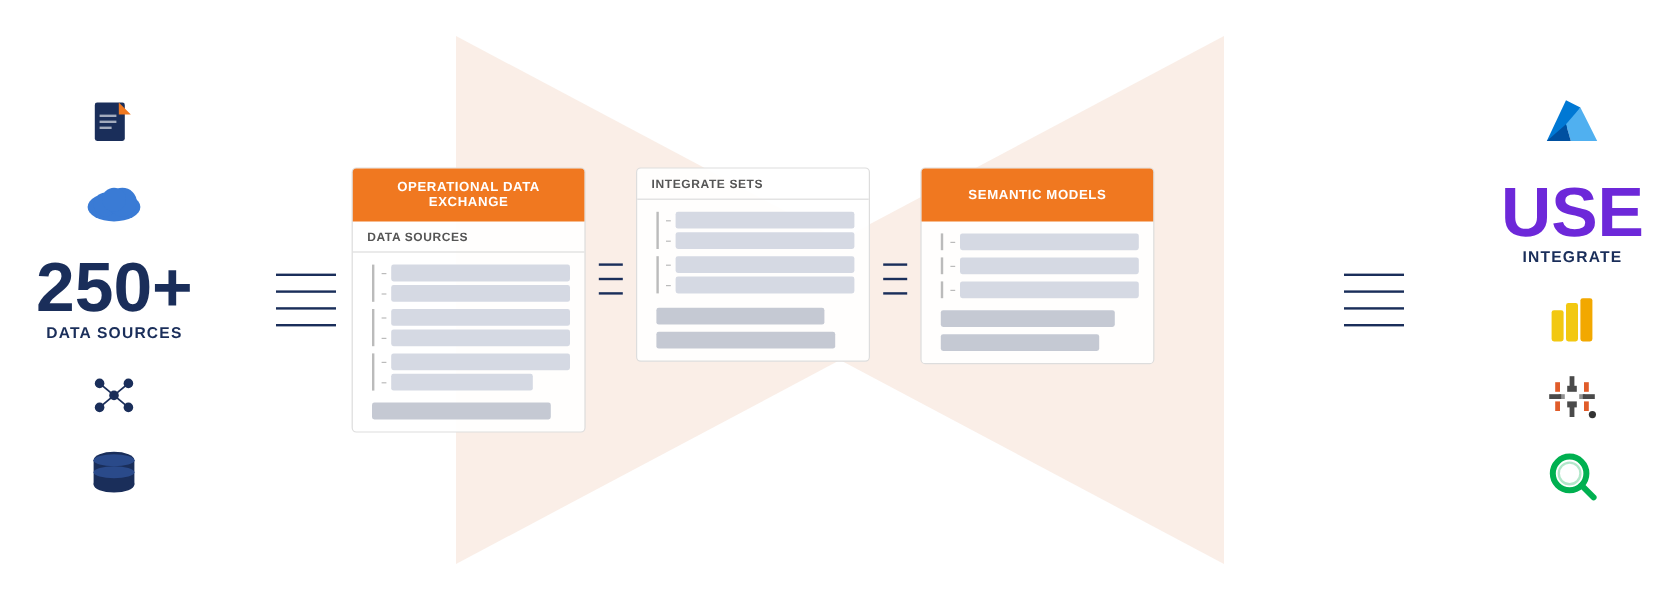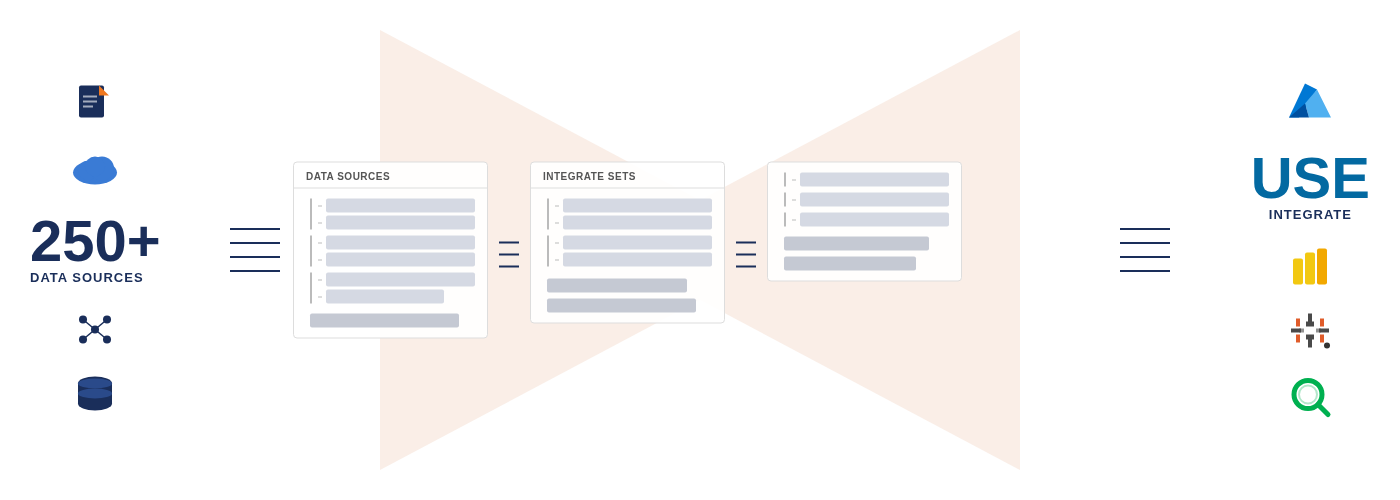--- a/index.html
+++ b/index.html
@@ -35,21 +35,21 @@
     }
 
     .left-icons {
       display: flex;
       flex-direction: column;
       align-items: center;
       gap: 25px;
     }
 
     .left-text {
-      text-align: left;
+      text-align: center;
     }
 
     .left-number {
       font-size: 58px;
       font-weight: 900;
       color: #1a2e5a;
       line-height: 1;
     }
 
     .left-subtitle {
@@ -72,21 +72,21 @@
       z-index: 2;
     }
 
     .right-text {
       text-align: center;
     }
 
     .right-main {
       font-size: 58px;
       font-weight: 900;
-      color: #0369a1;
+      color: #6d28d9;
       line-height: 1;
     }
 
     .right-sub {
       font-size: 13px;
       font-weight: 700;
       color: #1a2e5a;
       letter-spacing: 1px;
     }
 
@@ -223,20 +223,21 @@
   <div style="position:absolute; left:230px; top:50%; transform:translateY(-50%); z-index:2; display:flex; flex-direction:column; gap:12px; margin-top:0;">
     <div style="width:50px;height:2px;background:#1a2e5a;"></div>
     <div style="width:50px;height:2px;background:#1a2e5a;"></div>
     <div style="width:50px;height:2px;background:#1a2e5a;"></div>
     <div style="width:50px;height:2px;background:#1a2e5a;"></div>
   </div>
 
   <div style="position:absolute; left:290px; top:50%; transform:translateY(-50%); display:flex; flex-direction:row; gap:8px; z-index:2; align-items:flex-start;">
 
     <div class="panel">
+      <div class="panel-header">OPERATIONAL DATA EXCHANGE</div>
       <div class="panel-subheader">DATA SOURCES</div>
       <div class="panel-content">
 
         <div style="display:flex;flex-direction:column;gap:3px;border-left:2px solid #bbb;padding-left:6px;margin-left:4px;">
           <div style="display:flex;gap:4px;align-items:center;">
               <div style="width:4px;height:1px;background:#bbb;"></div>
               <div style="flex:1;height:14px;background:#d5d9e3;border-radius:2px;"></div>
             </div>
           <div style="display:flex;gap:4px;align-items:center;">
               <div style="width:4px;height:1px;background:#bbb;"></div>
@@ -310,20 +311,21 @@
       </div>
     </div>
 
     <div style="display:flex;flex-direction:column;gap:10px;align-items:center;justify-content:center;margin-top:80px;z-index:2;">
       <div style="width:20px;height:2px;background:#1a2e5a;"></div>
       <div style="width:20px;height:2px;background:#1a2e5a;"></div>
       <div style="width:20px;height:2px;background:#1a2e5a;"></div>
     </div>
 
     <div class="panel">
+      <div class="panel-header">SEMANTIC MODELS</div>
       <div class="panel-content">
         <div style="display:flex;flex-direction:column;gap:3px;border-left:2px solid #bbb;padding-left:6px;margin-left:4px;">
           <div style="display:flex;gap:4px;align-items:center;">
               <div style="width:4px;height:1px;background:#bbb;"></div>
               <div style="flex:1;height:14px;background:#d5d9e3;border-radius:2px;"></div>
             </div>
         </div>
         <div style="display:flex;flex-direction:column;gap:3px;border-left:2px solid #bbb;padding-left:6px;margin-left:4px;">
           <div style="display:flex;gap:4px;align-items:center;">
               <div style="width:4px;height:1px;background:#bbb;"></div>

